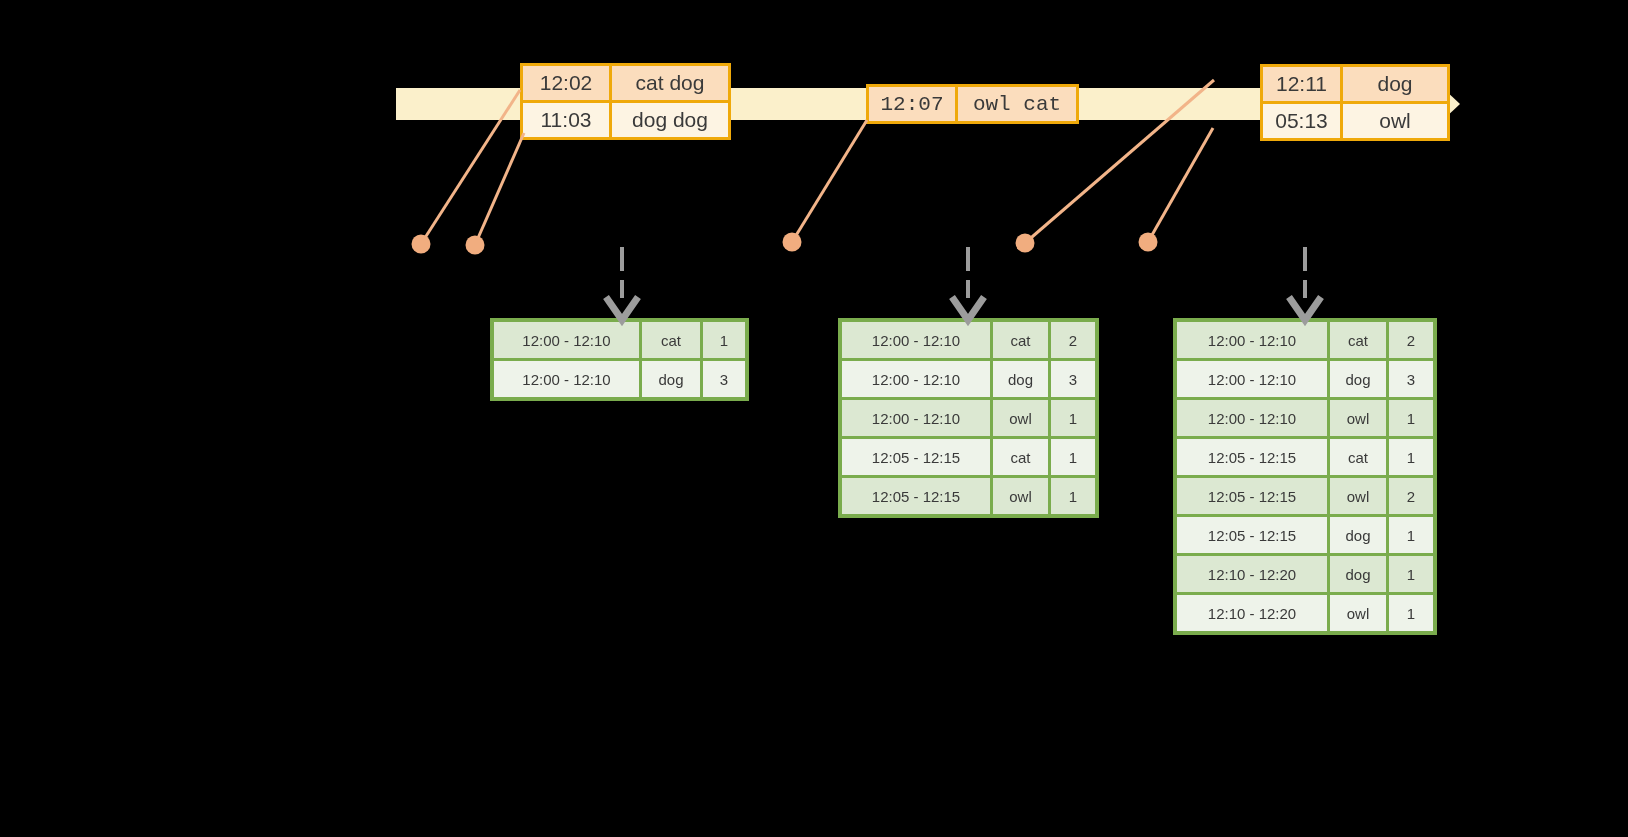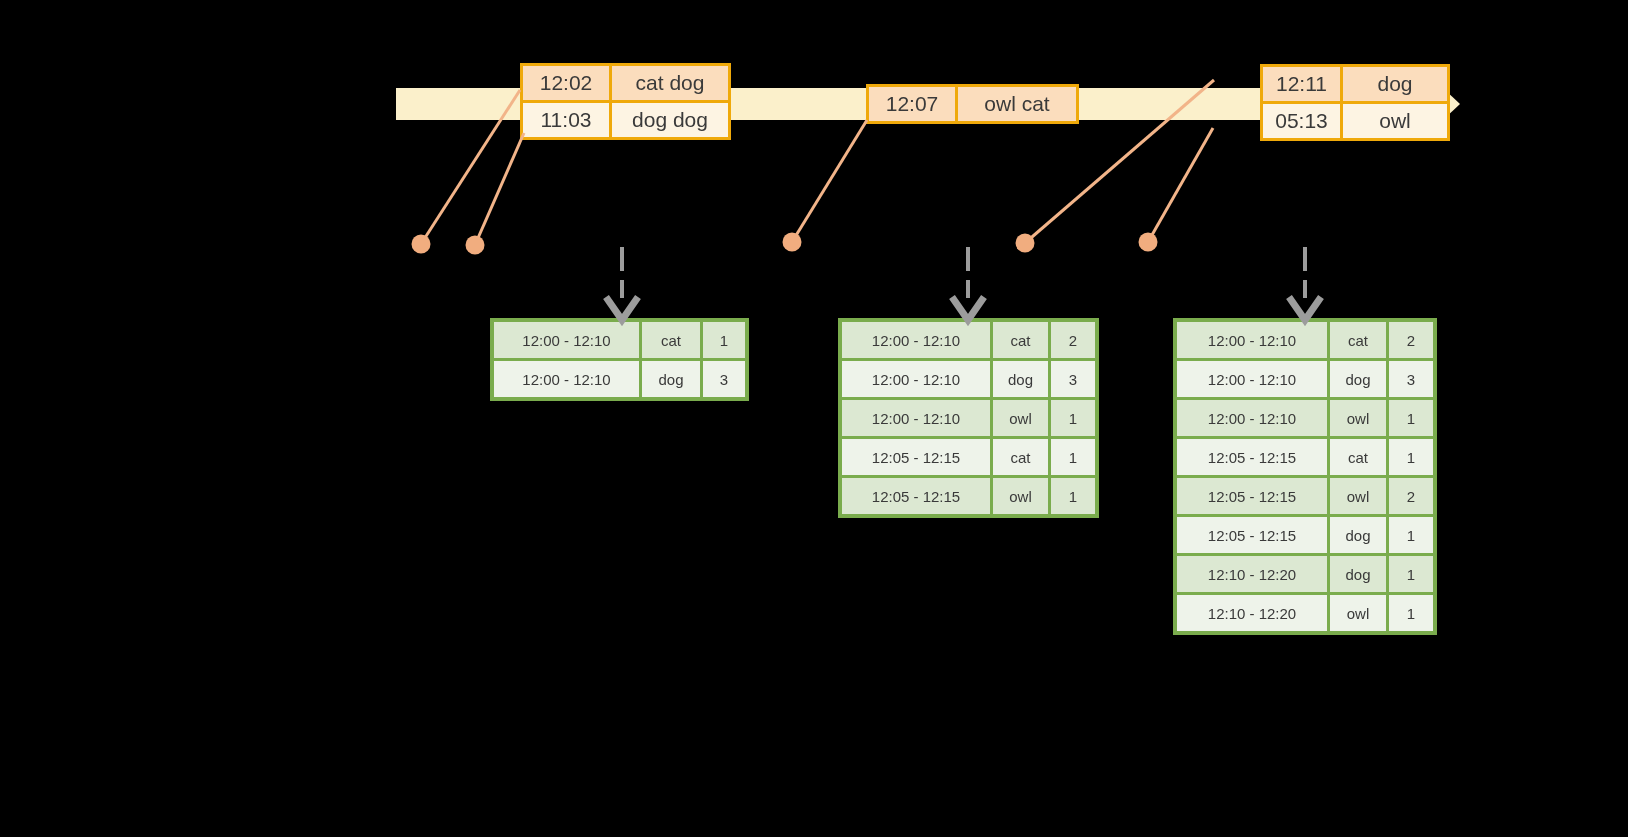--- a/index.html
+++ b/index.html
@@ -40,21 +40,21 @@
 
   <svg class="layer">
     <rect x="396" y="88" width="1032" height="32" style="fill:var(--timeline_band,#FBF0CB)"></rect>
     <polygon points="1428,74 1460,104 1428,134" style="fill:var(--timeline_band,#FBF0CB)"></polygon>
   </svg>
 
   <div class="et" id="et1" style="grid-template-columns: 86px 116px;">
       <div class="trow"><div class="tcell dark">12:02</div><div class="tcell dark">cat dog</div></div>
       <div class="trow"><div class="tcell light">11:03</div><div class="tcell light">dog dog</div></div>
     </div>
-  <div class="et" id="et2" style="grid-template-columns: 86px 118px;">
+  <div class="et" id="et2" style="grid-template-columns: 86px 118px; font-family: Liberation Mono, monospace;">
       <div class="trow"><div class="tcell dark">12:07</div><div class="tcell dark">owl cat</div></div>
     </div>
   <div class="et" id="et3" style="grid-template-columns: 77px 104px;">
       <div class="trow"><div class="tcell dark">12:11</div><div class="tcell dark">dog</div></div>
       <div class="trow"><div class="tcell light">05:13</div><div class="tcell light">owl</div></div>
     </div>
 
   <div class="rt" id="rtA" style="grid-template-columns: 145px 58px 42px;">
       <div class="trow"><div class="tcell dark">12:00 - 12:10</div><div class="tcell dark">cat</div><div class="tcell dark">1</div></div>
       <div class="trow"><div class="tcell light">12:00 - 12:10</div><div class="tcell light">dog</div><div class="tcell light">3</div></div>

